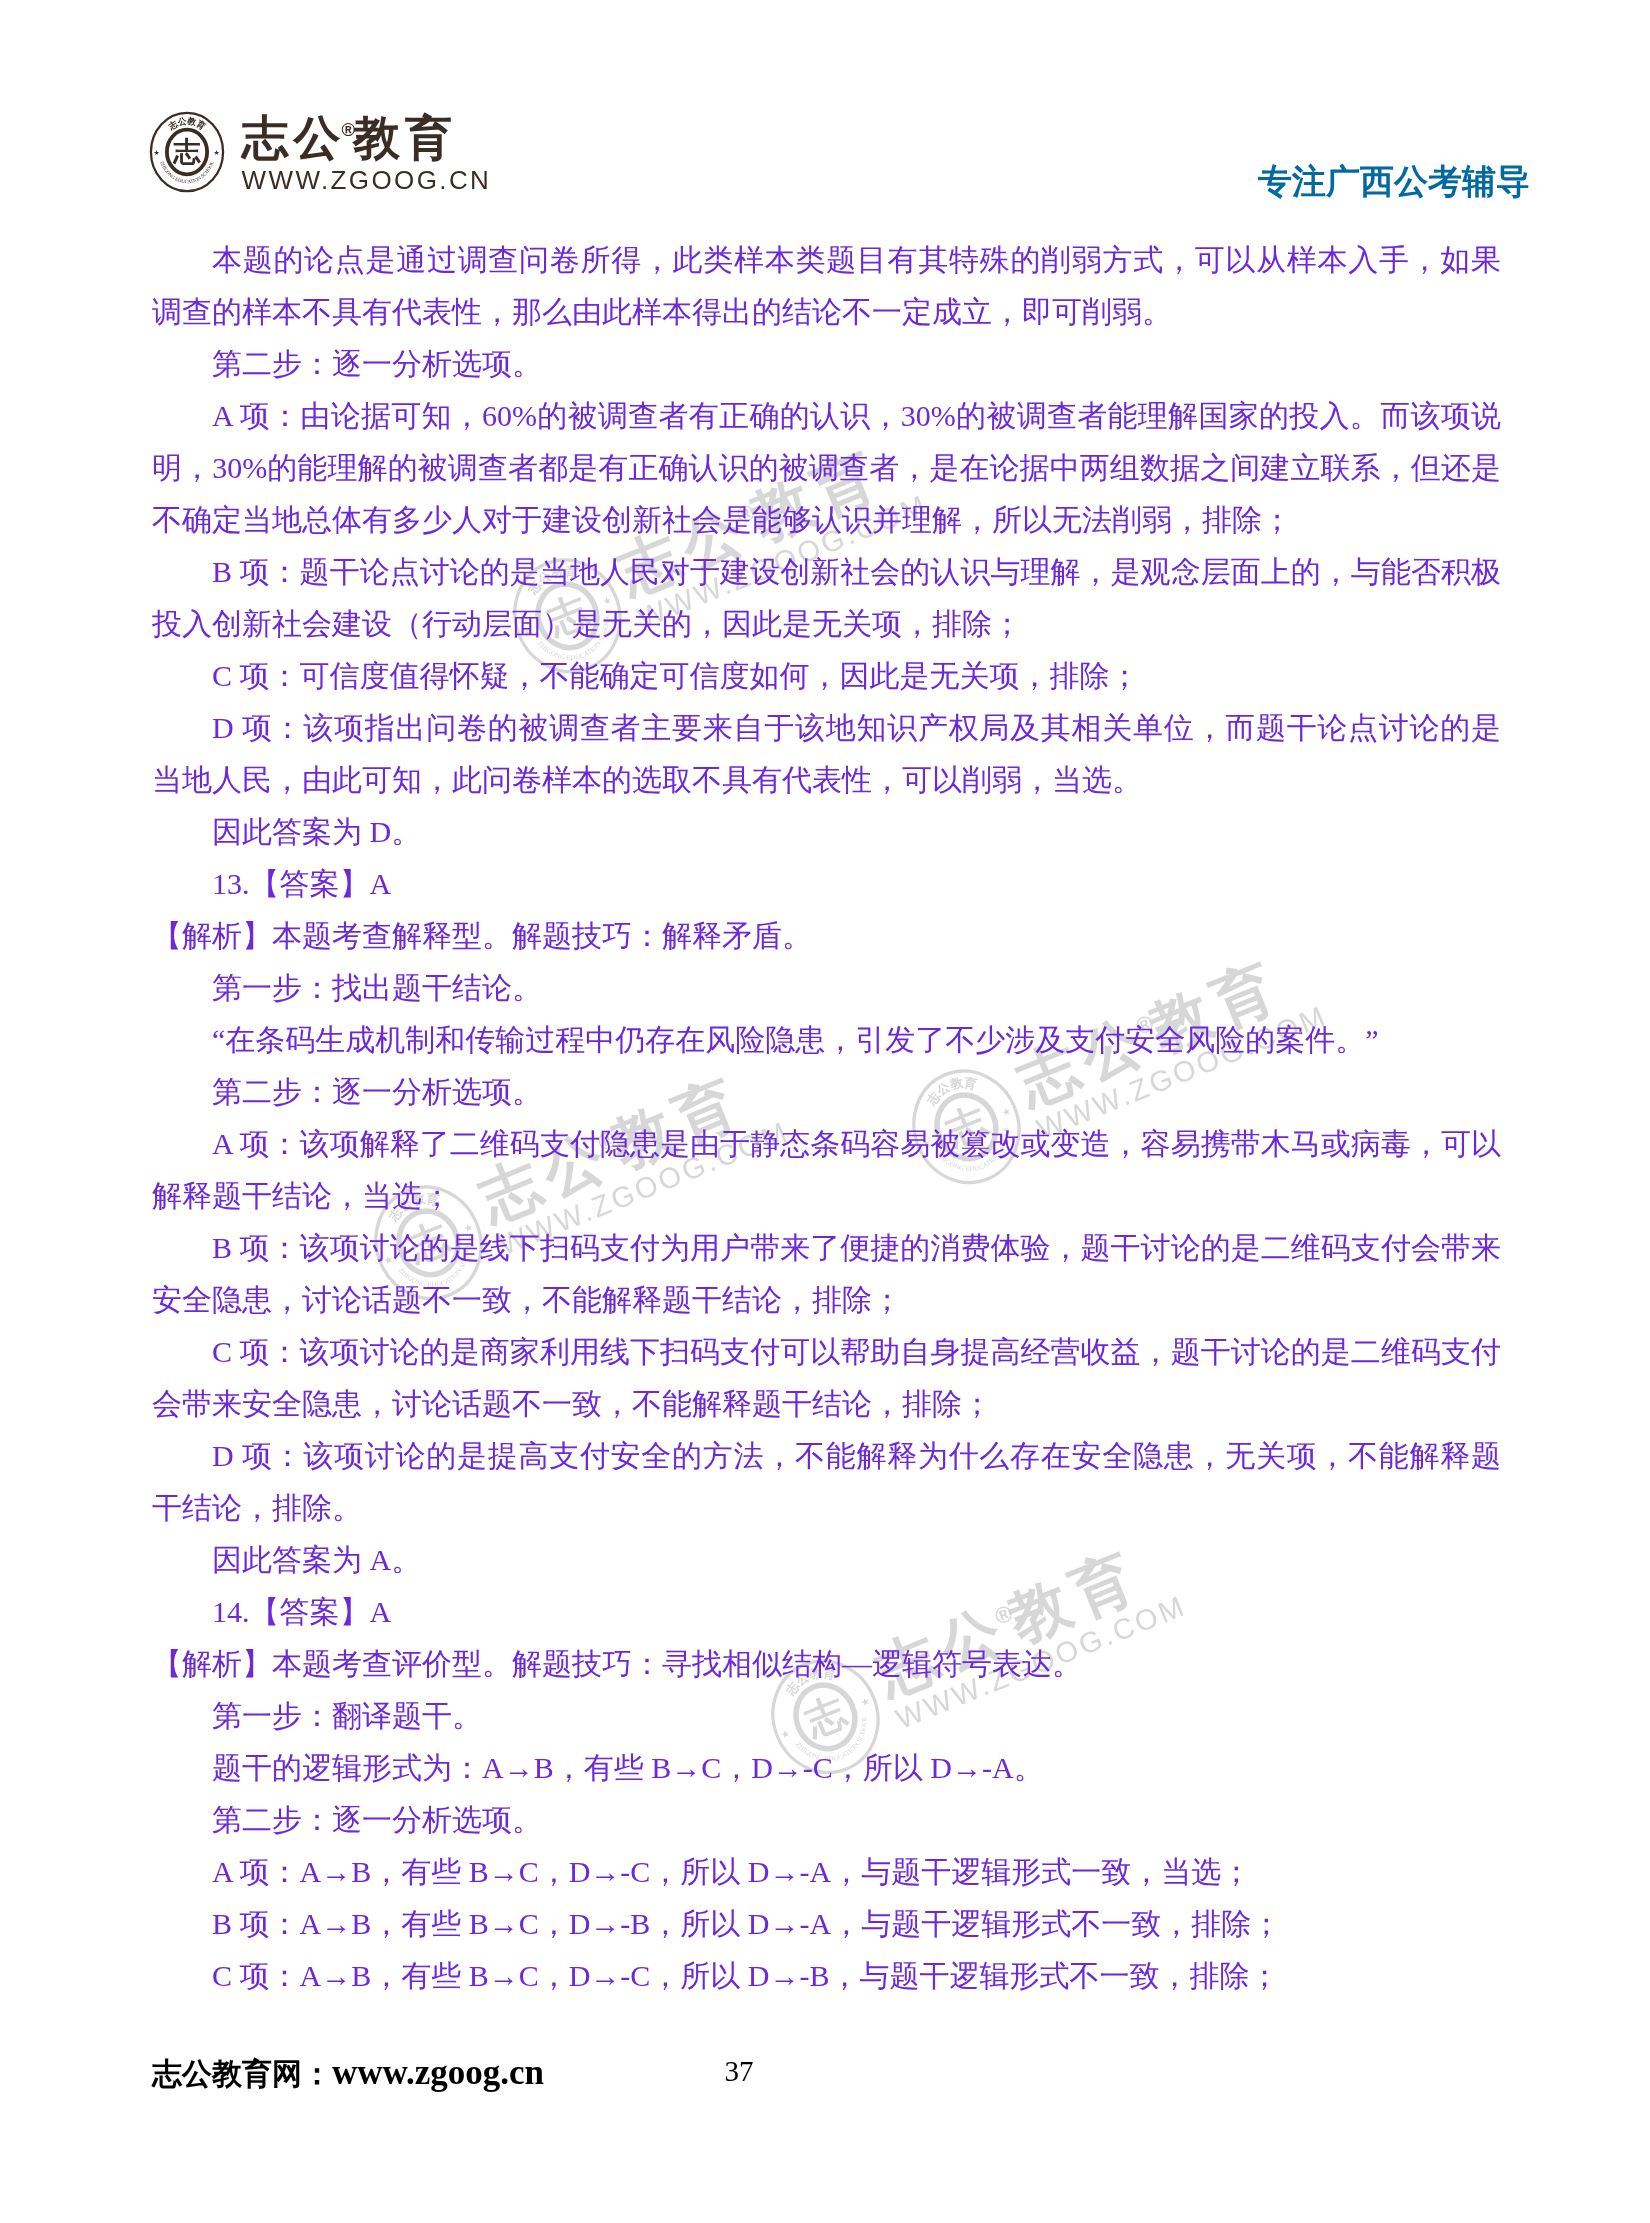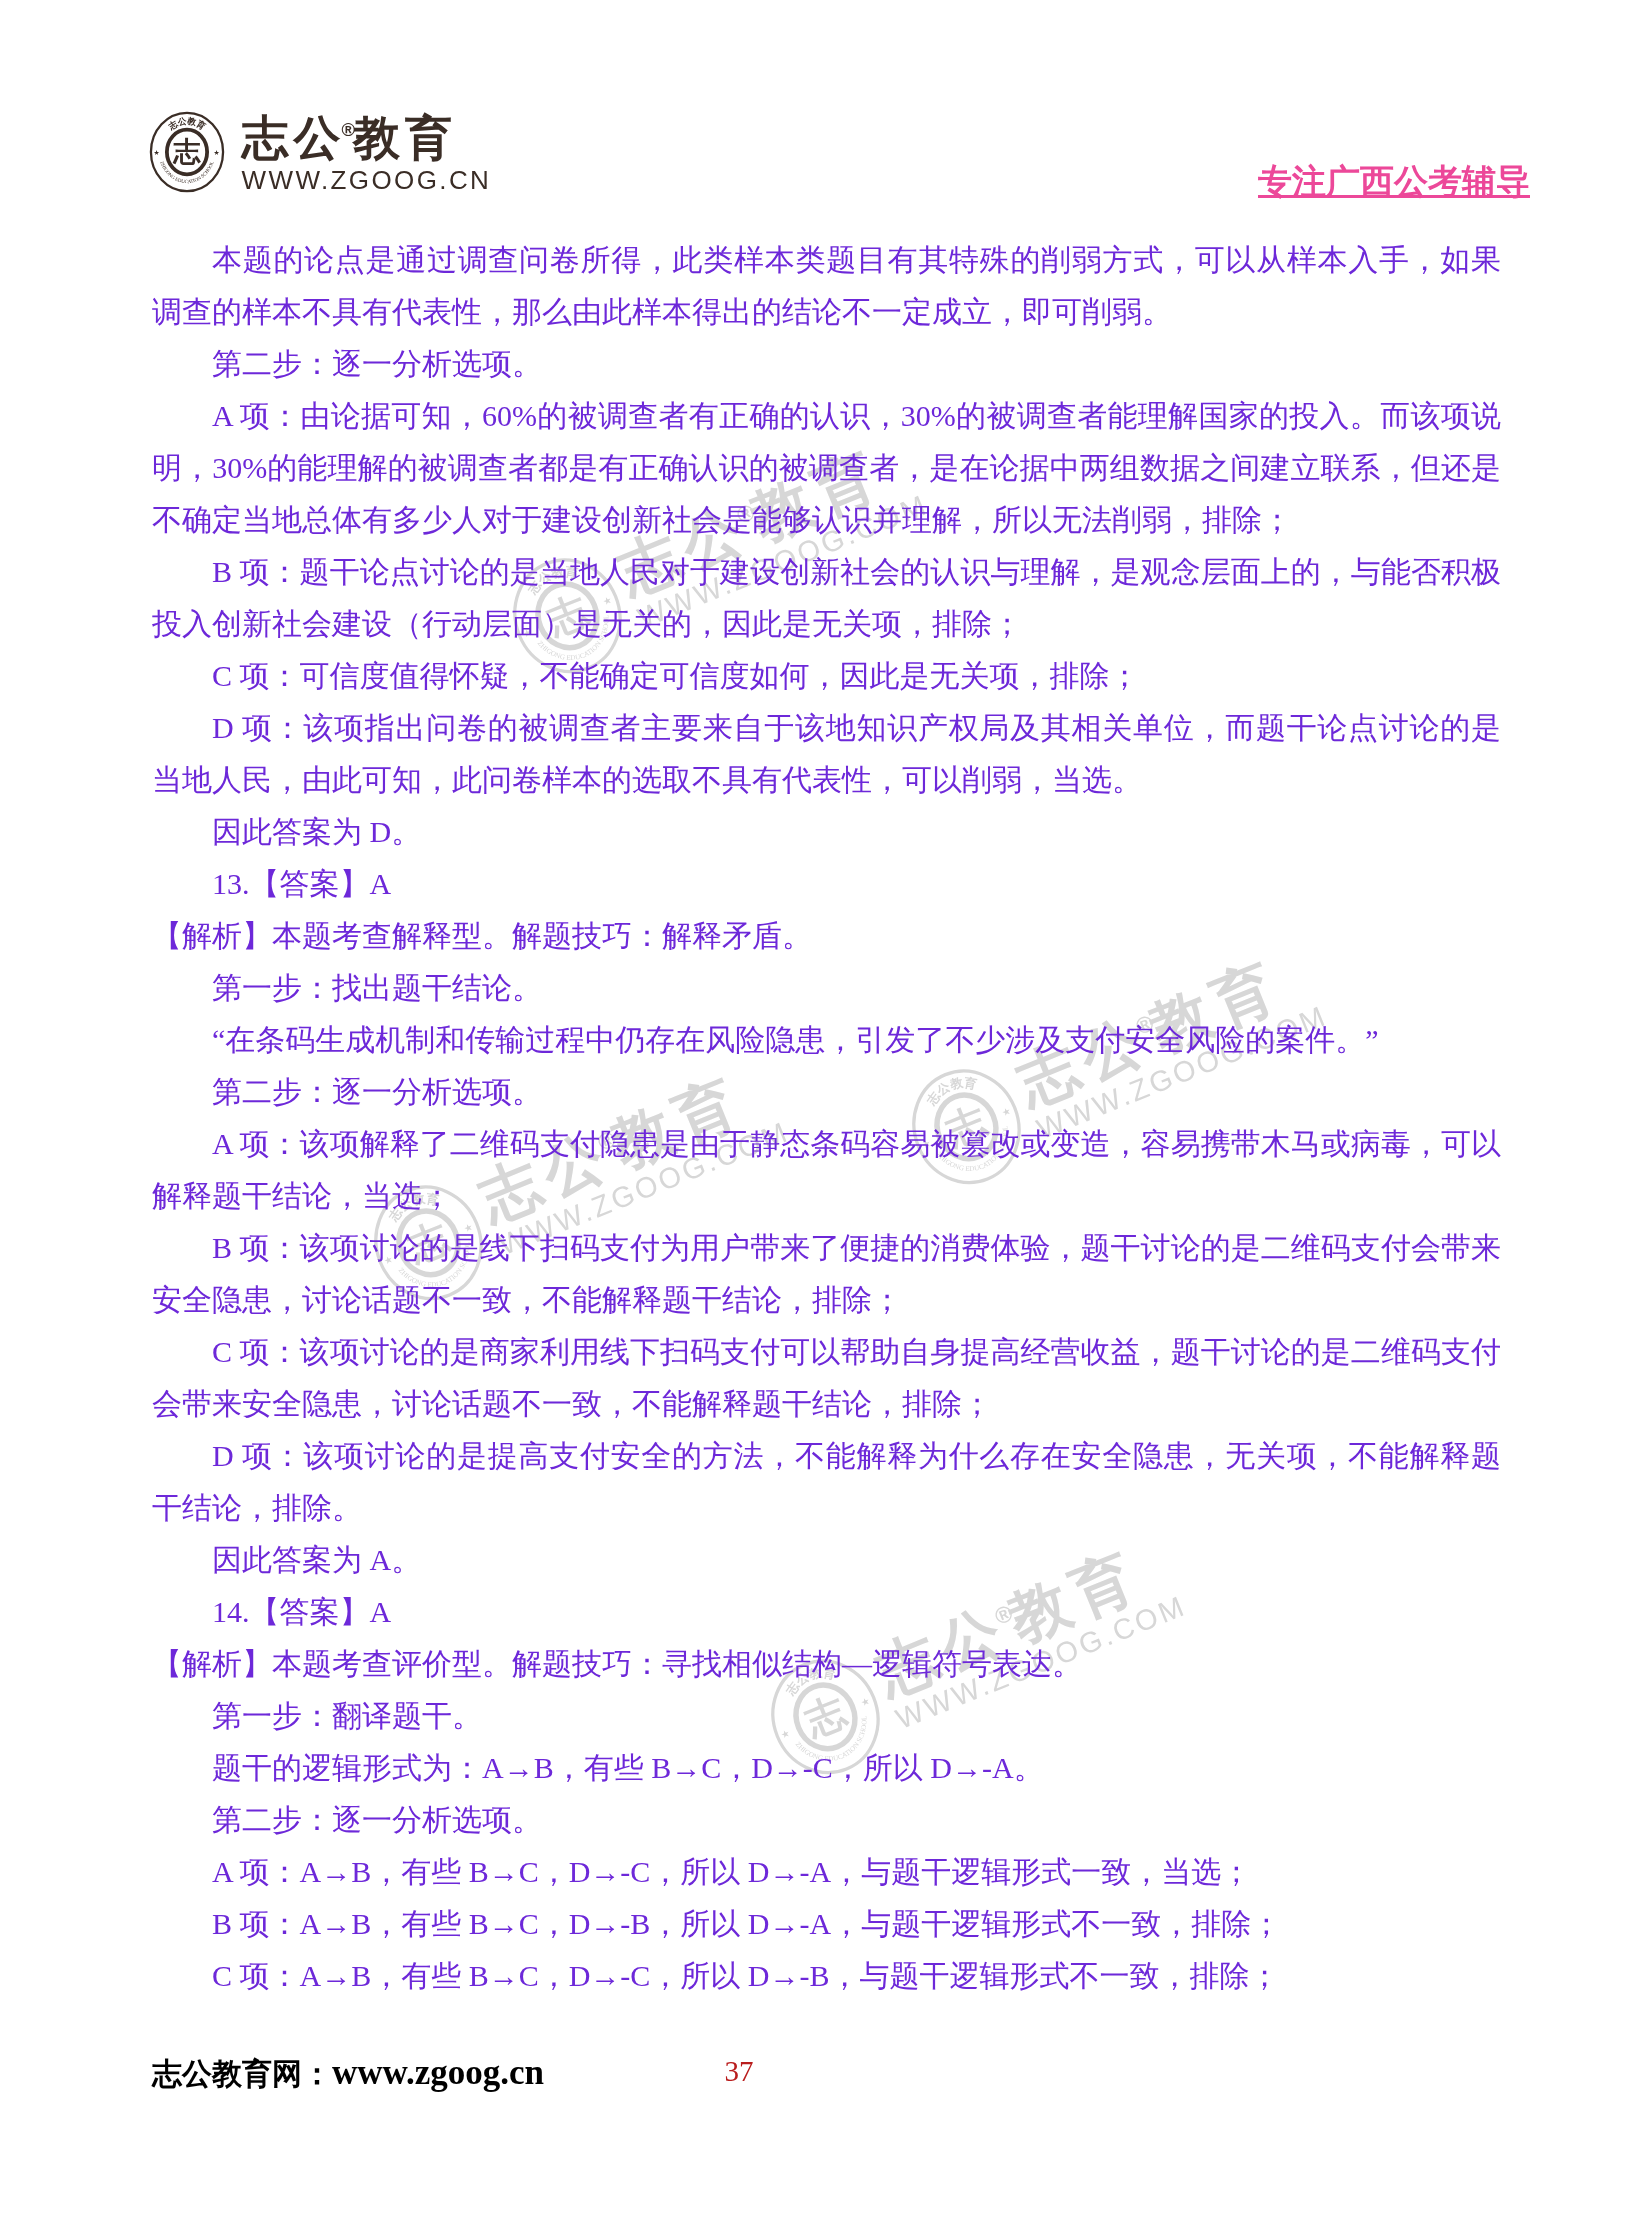--- a/index.html
+++ b/index.html
@@ -18,21 +18,21 @@
     font-family:"Liberation Sans","DejaVu Sans",sans-serif;
     font-weight:900;font-size:47px;line-height:1.05;letter-spacing:4.9px;color:#3a2d26;white-space:nowrap;
   }
   .brand-line sup{font-size:18.4px;vertical-align:17.5px;letter-spacing:0;margin:0 -1.9px 0 -3.9px;}
   .brand-url{
     font-family:"Liberation Sans","DejaVu Sans",sans-serif;
     font-size:26px;letter-spacing:2.4px;color:#3a2d26;margin-top:2.9px;white-space:nowrap;
   }
   .tagline{
     position:absolute;right:157px;top:159px;
-    font-size:34px;font-weight:700;color:#ec4899;white-space:nowrap;text-decoration:underline;
+    font-size:34px;font-weight:700;color:#0369a1;white-space:nowrap;
   }
   
   .watermark{
     position:absolute;display:flex;align-items:center;gap:9.7px;
     color:#d7d7d7;z-index:0;pointer-events:none;
     transform:rotate(-22deg);transform-origin:55px 59px;white-space:nowrap;
   }
   .watermark .seal{width:111px;height:118px;flex:none;}
   .wm-textcol{display:flex;flex-direction:column;}
   .wm-brand{
@@ -60,21 +60,21 @@
   .site-label{
     font-family:"Liberation Sans","DejaVu Sans",sans-serif;
     font-weight:700;font-size:30px;color:#000;
   }
   .site-url{
     font-family:"Liberation Serif","DejaVu Serif",serif;
     font-weight:700;font-size:35px;color:#000;
   }
   .page-number{
     position:absolute;left:0;top:2055px;width:1478px;text-align:center;
-    font-size:29px;color:#b91c1c;z-index:1;
+    font-size:29px;color:#000000;z-index:1;
   }
   .svg-defs{position:absolute;width:0;height:0;overflow:hidden;}
 </style>
 </head>
 <body>
 
 <div class="page">
 
   <svg class="svg-defs" aria-hidden="true">
     <defs>

